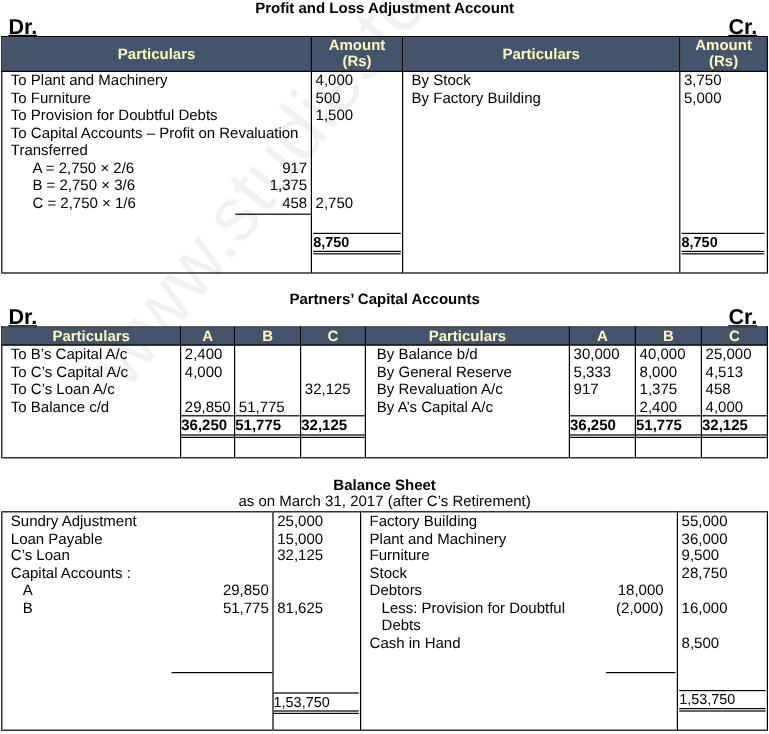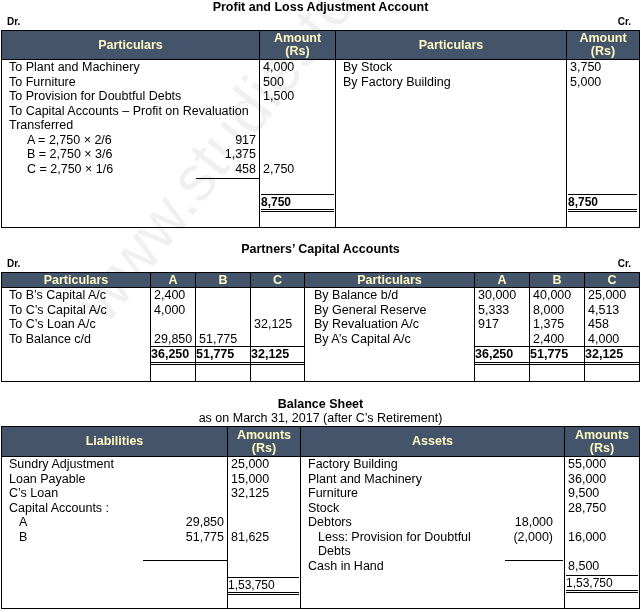--- a/index.html
+++ b/index.html
@@ -1,21 +1,21 @@
 <!DOCTYPE html>
 <html><head>
 <meta charset="utf-8">
 <style>
   html, body { margin: 0; padding: 0; background: #ffffff; }
   body { width: 641px; height: 612px; position: relative; overflow: hidden;
          font-family: "Liberation Sans", sans-serif; font-size: 12px; color: #000; }
   .section-title { position: absolute; left: 0; width: 641px; text-align: center;
          font-weight: bold; font-size: 12.5px; line-height: 14px; }
   .subtitle { position: absolute; left: 0; width: 641px; text-align: center; font-size: 12.5px; line-height: 14px; }
-  .drcr { position: absolute; font-weight: bold; font-size: 10px; line-height: 14px; }
+  .drcr { position: absolute; font-weight: bold; font-size: 18px; line-height: 14px; text-decoration: underline; }
   table { position: absolute; border-collapse: collapse; table-layout: fixed; }
   th { background: #44546a; color: #fef9c3; font-weight: bold; font-size: 12.5px;
        border: 1.5px solid #000; padding: 0; line-height: 13px; }
   td { border-left: 1.5px solid #000; border-right: 1.5px solid #000; padding: 0 3px;
        vertical-align: top; line-height: 14.5px; font-size: 12.5px; }
   .num { text-align: left; }
   .outer { border: 1.5px solid #000; }
   .line { display: block; white-space: nowrap; }
   .indent { padding-left: 18px; }
   .total-box { border-top: 1px solid #000; border-bottom: 3px double #000; font-weight: bold; }
@@ -190,32 +190,20 @@
 <div class="subtitle" style="top:411px;">as on March 31, 2017 (after C’s Retirement)</div>
 
 <table class="outer" style="left:1px; top:426px; width:638px; height:183px;">
   <colgroup>
       <col style="width:226px">
       <col style="width:73px">
       <col style="width:264px">
       <col style="width:75px">
     </colgroup>
   <tbody>
-      <tr style="height:30px;">
-    <th>Liabilities</th>
-    <th>
-      <span class="line">Amounts</span>
-      <span class="line">(Rs)</span>
-    </th>
-    <th>Assets</th>
-    <th>
-      <span class="line">Amounts</span>
-      <span class="line">(Rs)</span>
-    </th>
-  </tr>
   <tr>
     <td style="padding-left:7px;">
       <span class="line">Sundry Adjustment</span>
       <span class="line">Loan Payable</span>
       <span class="line">C’s Loan</span>
       <span class="line">Capital Accounts :</span>
       <div class="line" style="position:relative;">
         <span class="indent" style="padding-left:10px;">A</span>
         <span style="position:absolute; right:0;">29,850</span>
       </div>

